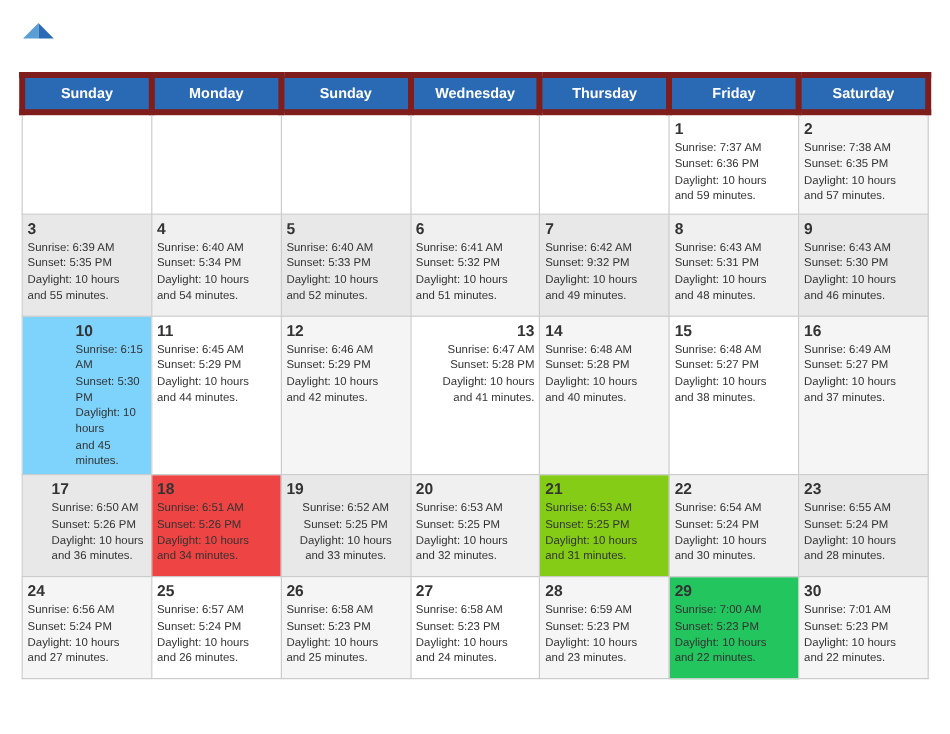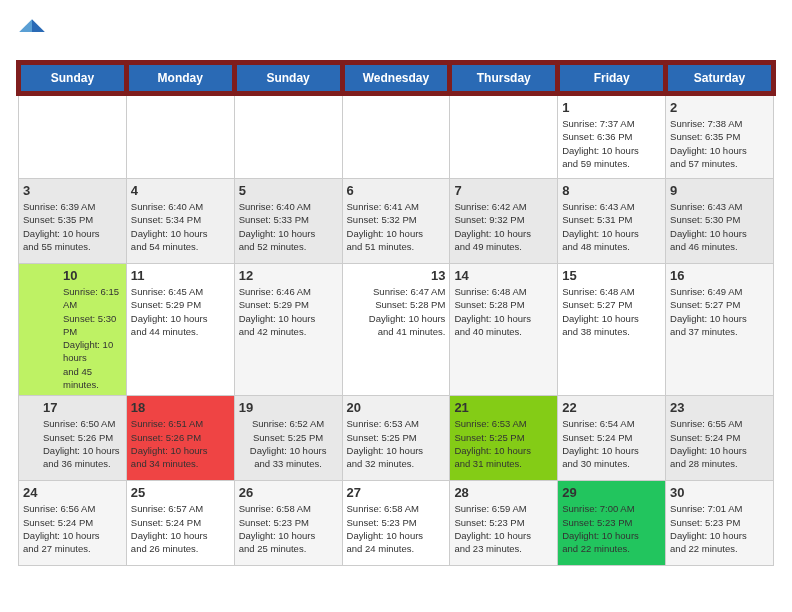--- a/index.html
+++ b/index.html
@@ -212,21 +212,21 @@
         </td>
         <td style="background: rgb(232, 232, 232);">
           <span class="day-num">9</span>
           <div class="day-info" style="white-space: pre-line;">Sunrise: 6:43 AM
 Sunset: 5:30 PM
 Daylight: 10 hours
 and 46 minutes.</div>
         </td>
       </tr>
       <tr>
-        <td style="background: #bef264; padding-left: 44px;">
+        <td style="background: #7dd3fc; padding-left: 44px;">
           <span class="day-num">10</span>
           <div class="day-info" style="white-space: pre-line;">Sunrise: 6:15 AM
 Sunset: 5:30 PM
 Daylight: 10 hours
 and 45 minutes.</div>
         </td>
         <td style="background: rgb(255, 255, 255);">
           <span class="day-num">11</span>
           <div class="day-info" style="white-space: pre-line;">Sunrise: 6:45 AM
 Sunset: 5:29 PM

